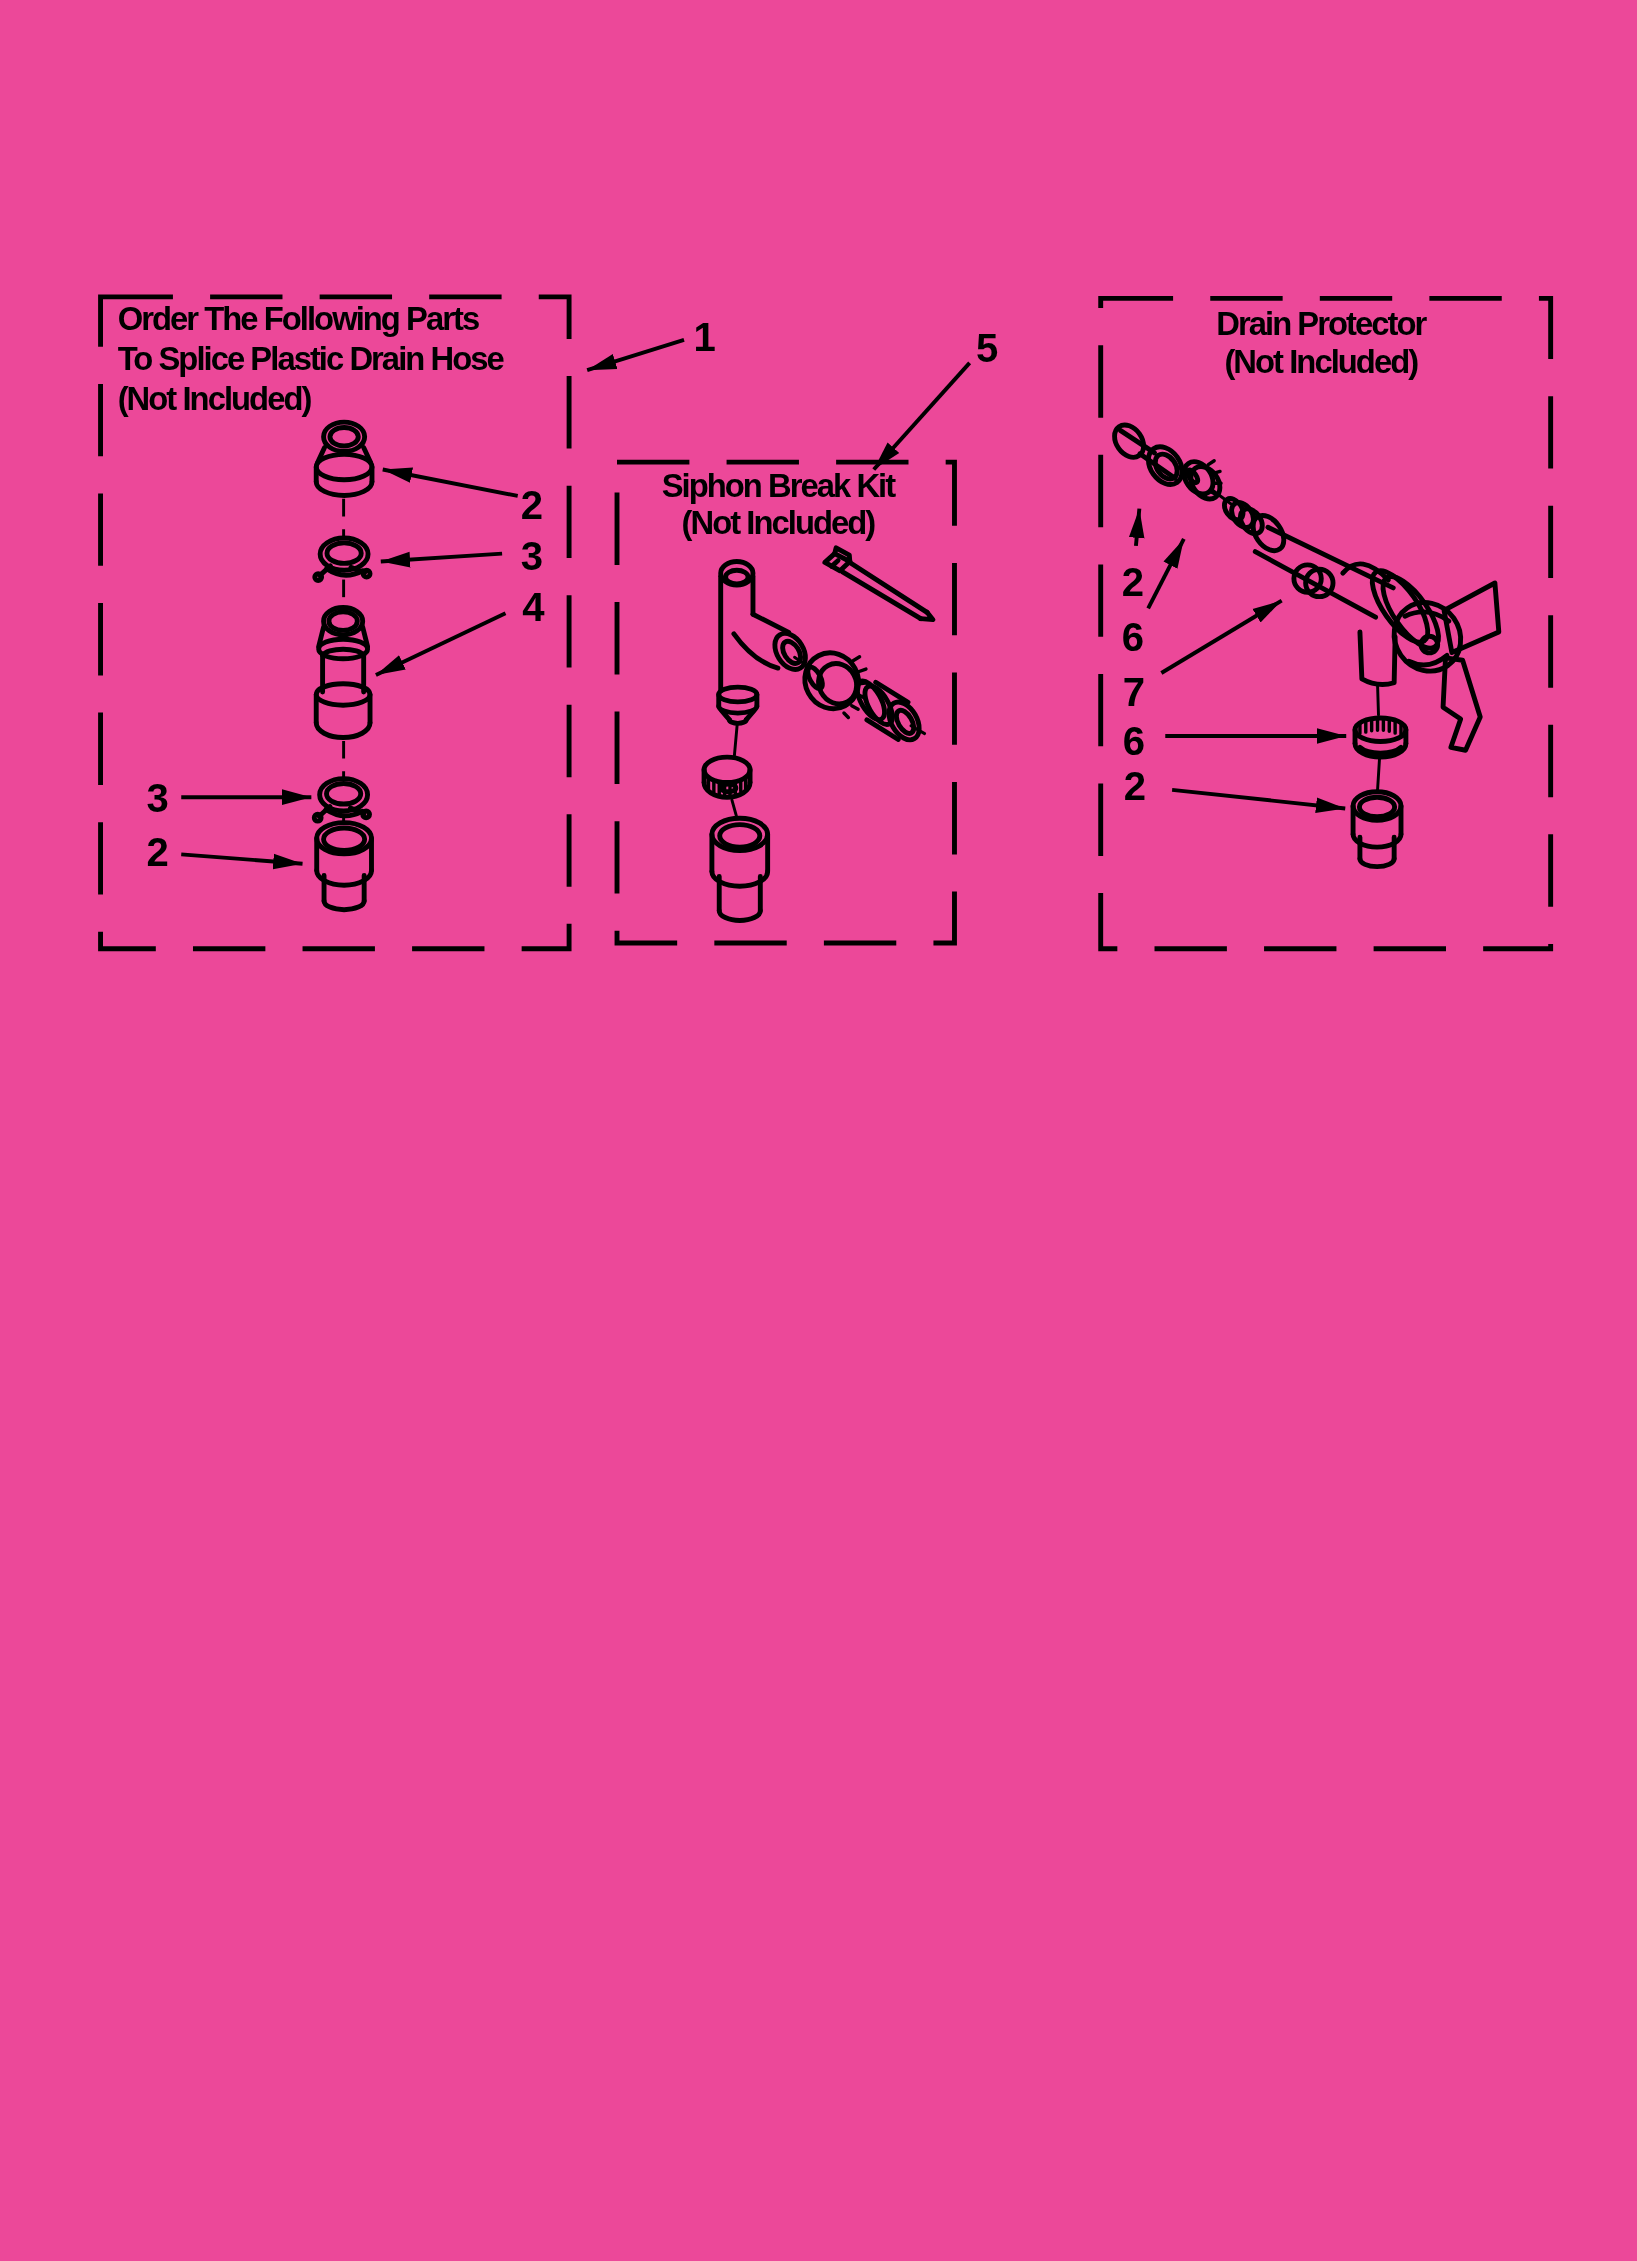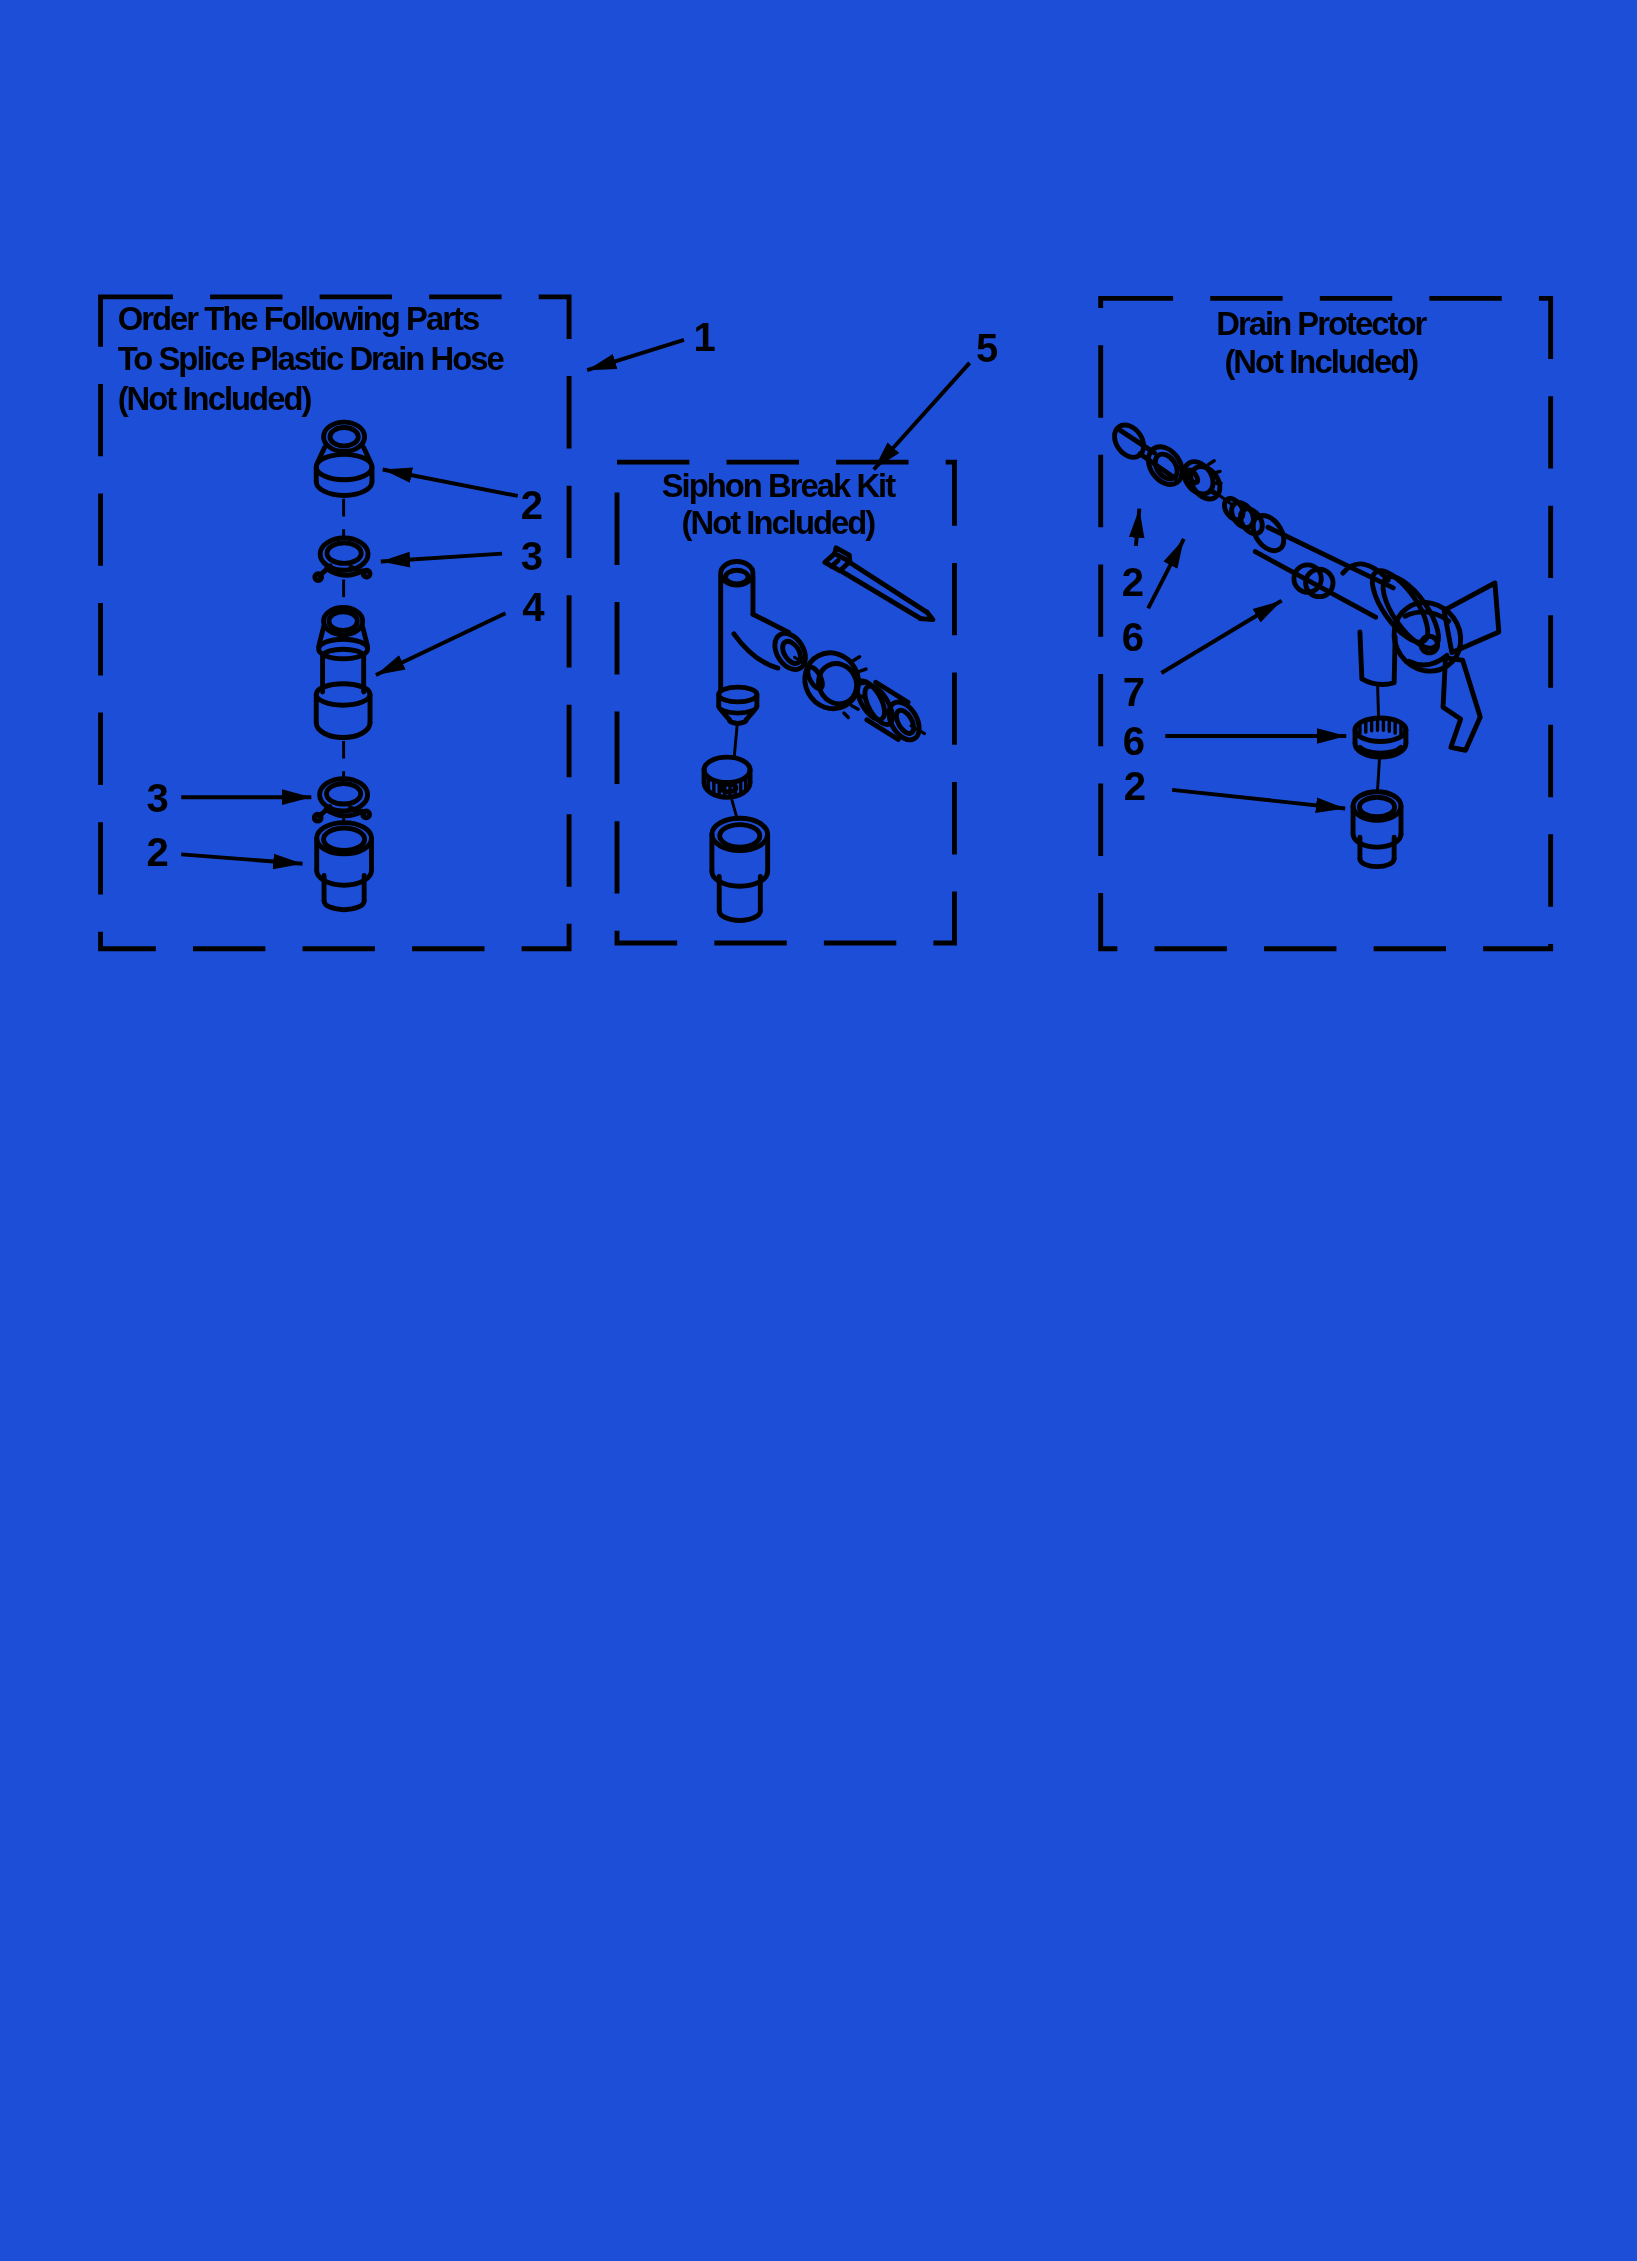--- a/index.html
+++ b/index.html
@@ -1,16 +1,16 @@
 <!DOCTYPE html>
 <html style="font-size:7.8px"><head>
 <meta charset="utf-8">
 <style>
   html,body{margin:0;padding:0;background:#ffffff;}
-  .page{width:1638px;height:2261px;background:#1d4ed8;position:relative;}
+  .page{width:1638px;height:2261px;background:#ec4899;position:relative;}
   svg{display:block;}
   .ink{stroke:#000000;fill:none;stroke-width:10;stroke-linejoin:round;stroke-linecap:round;}
   .thin{stroke-width:6;}
   .border{stroke:#000000;fill:none;stroke-width:10;stroke-dasharray:148 76;}
   .cline{stroke:#000000;fill:none;stroke-width:6;stroke-dasharray:36 26;}
   .lead{stroke:#000000;fill:none;stroke-width:8;}
   .tick{stroke:#000000;fill:none;stroke-width:7;}
   text{font-family:"Liberation Sans","DejaVu Sans",sans-serif;font-weight:bold;fill:#000000;}
   .title{font-size:67px;letter-spacing:-4px;}
   .num{font-size:82px;}

